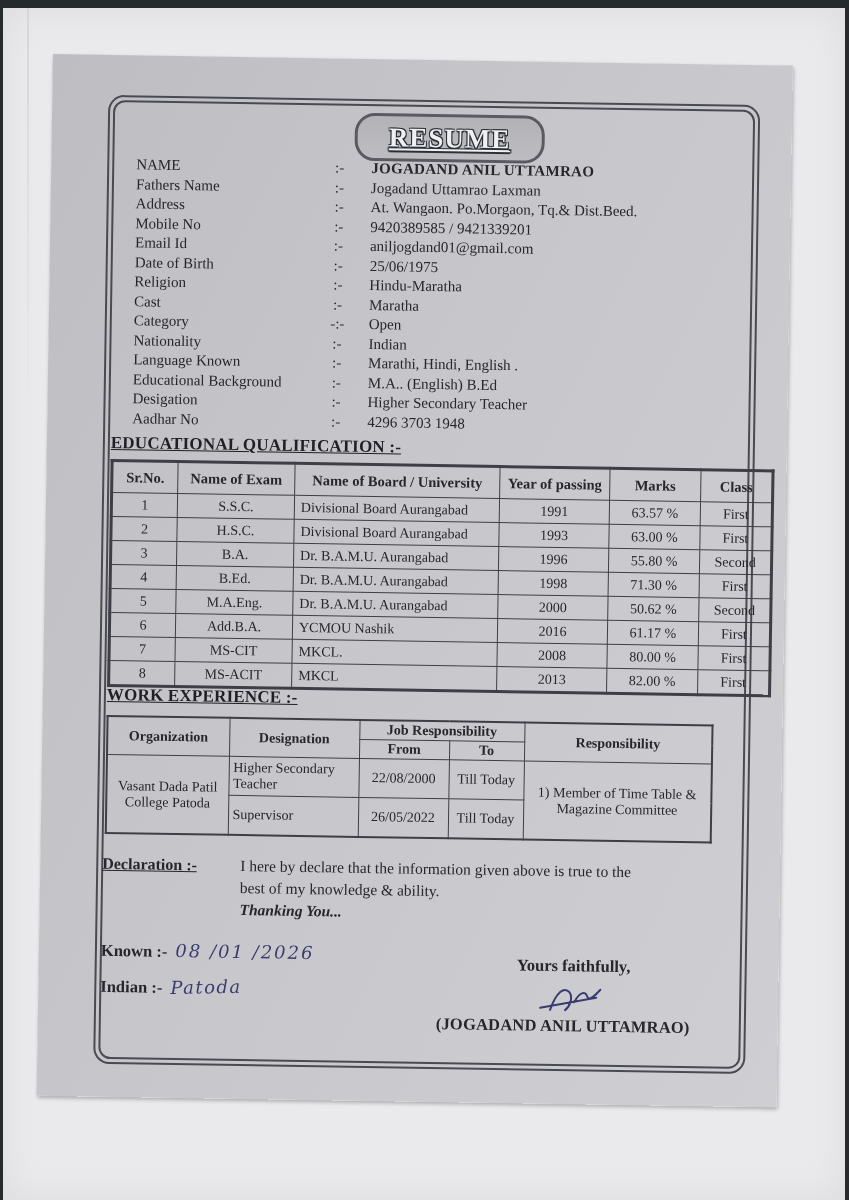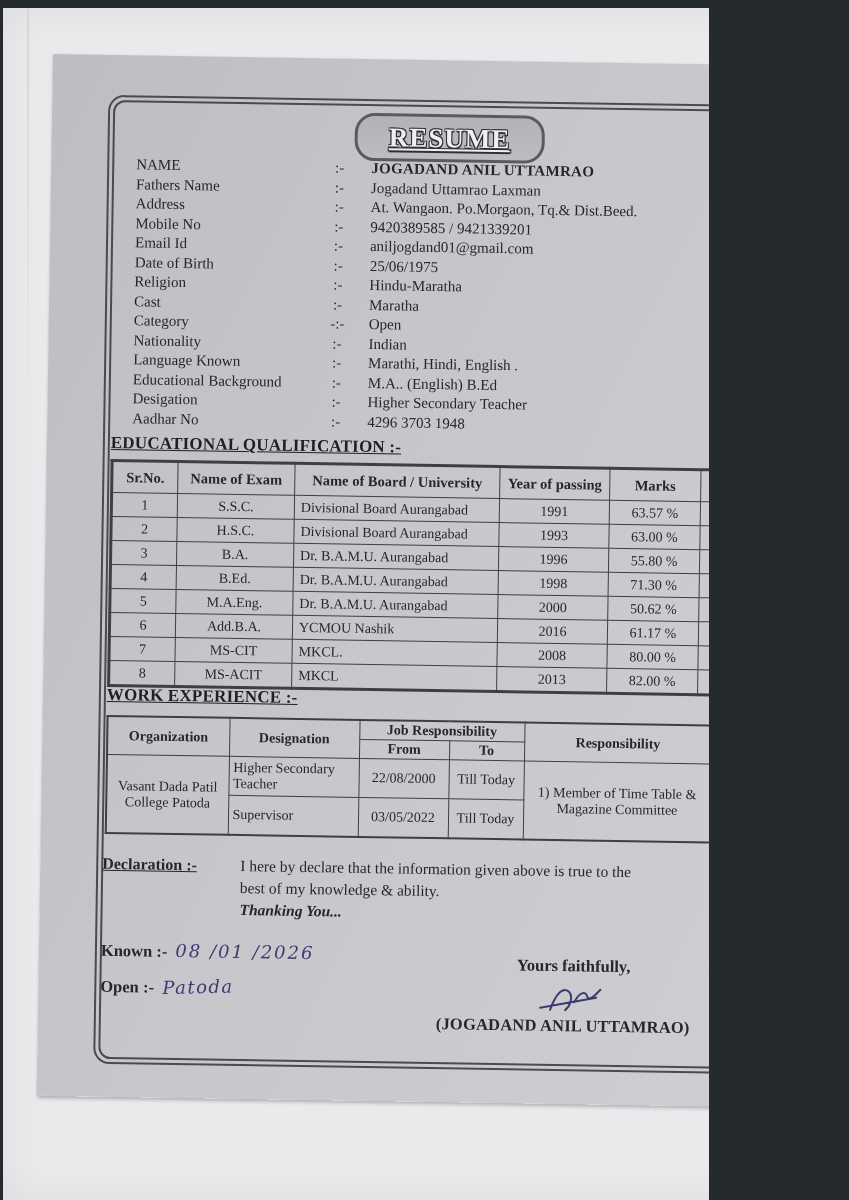--- a/index.html
+++ b/index.html
@@ -1,17 +1,17 @@
 <!DOCTYPE html>
 <html><head>
 <meta charset="utf-8">
 <style>
   html,body{margin:0;padding:0;}
   body{width:849px;height:1200px;overflow:hidden;background:#252b2c;font-family:"Liberation Serif",serif;}
-  .stage{position:relative;width:709px;height:1200px;overflow:hidden;}
+  .stage{position:relative;width:849px;height:1200px;overflow:hidden;}
   
   .paper{position:absolute;left:3px;top:8px;width:842px;height:1192px;background:#eae9eb;
          box-shadow:inset 0 0 40px rgba(0,0,0,0.06);}
   .paper::before{content:"";position:absolute;left:24px;top:0;width:2px;height:420px;
          background:linear-gradient(#d6d5d8,transparent);}
   
   .sheet{position:absolute;left:50px;top:46px;width:740px;height:1042px;
          transform:rotate(0.9deg);transform-origin:top left;
          background:linear-gradient(115deg,#bdbdc2 0%,#c7c7cb 45%,#cfcfd3 100%);
          box-shadow:1px 2px 4px rgba(0,0,0,0.25);color:#26262c;}
@@ -259,38 +259,38 @@
         </tr>
         <tr>
           <td rowspan="2" class="drow-cell">Vasant Dada Patil College Patoda</td>
           <td class="drow-cell dleft">Higher Secondary Teacher</td>
           <td class="drow-cell">22/08/2000</td>
           <td class="drow-cell">Till Today</td>
           <td rowspan="2" class="drow-cell">1) Member of Time Table &amp; Magazine Committee</td>
         </tr>
         <tr>
           <td class="drow-cell dleft">Supervisor</td>
-          <td class="drow-cell">03/05/2022</td>
+          <td class="drow-cell">26/05/2022</td>
           <td class="drow-cell">Till Today</td>
         </tr>
       </tbody>
         </table>
 
       <div class="decl-label">Declaration :-</div>
       <div class="decl-text">
         <div>I here by declare that the information given above is true to the</div>
         <div>best of my knowledge &amp; ability.</div>
         <div class="decl-thanks">Thanking You...</div>
       </div>
 
       <div class="date-row">
         <span>Known :-</span><span class="ink">08 /01 /2026</span>
       </div>
       <div class="place-row">
-        <span>Open :-</span><span class="ink">Patoda</span>
+        <span>Indian :-</span><span class="ink">Patoda</span>
       </div>
 
       <div class="closing">Yours faithfully,</div>
 
       <div class="signature">
         <svg width="92" height="36" viewBox="0 0 92 36">
           <path d="M14,28 C20,10 28,4 33,10 C37,15 34,24 29,28 M4,26 L60,15 M38,20 C43,10 49,8 51,14 C52,18 56,16 64,7" fill="none" stroke="#3b3b70" stroke-width="2" stroke-linecap="round"></path>
         </svg>
       </div>
 

